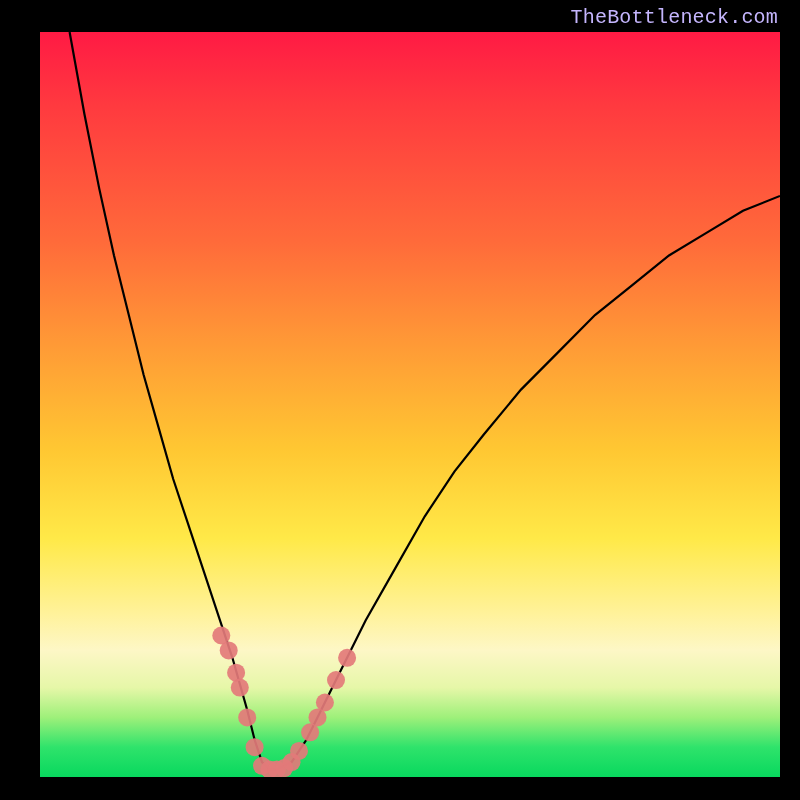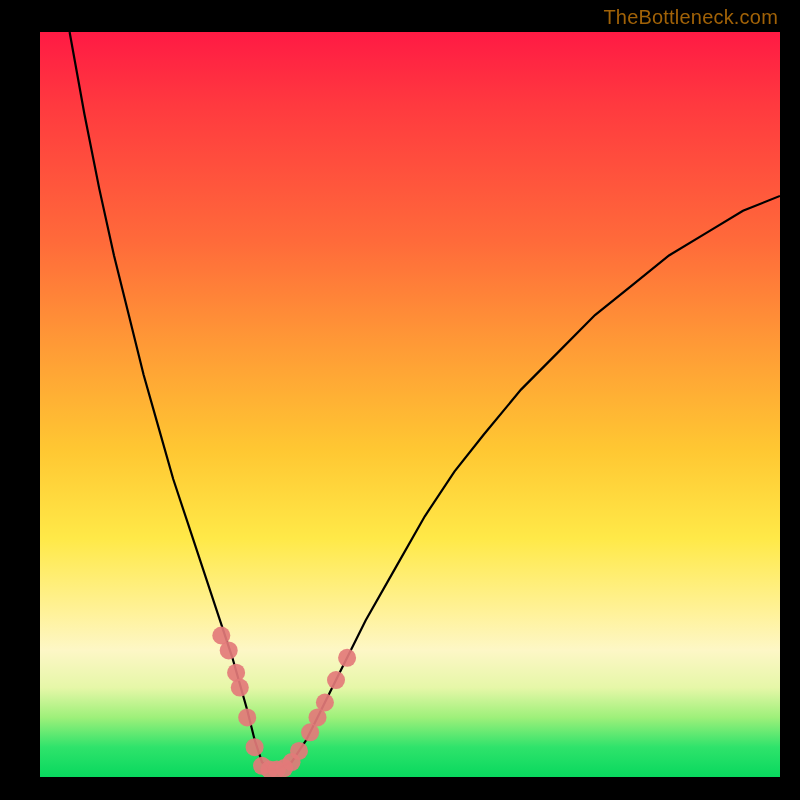--- a/index.html
+++ b/index.html
@@ -38,25 +38,26 @@
       #9ef07a 92%,
       #2fe36b 96%,
       #08d85e 100%
     );
     overflow: hidden;
   }
   .watermark {
     position: absolute;
     top: 6px;
     right: 22px;
-    color: #a16207;
+    color: #c4b5fd;
     font-size: 20px;
     letter-spacing: 0.2px;
     font-weight: 500;
     z-index: 5;
+    font-family: Liberation Mono, monospace;
   }
   svg.curve {
     position: absolute;
     left: 0;
     top: 0;
     width: 740px;
     height: 745px;
   }
 </style>
 </head>

